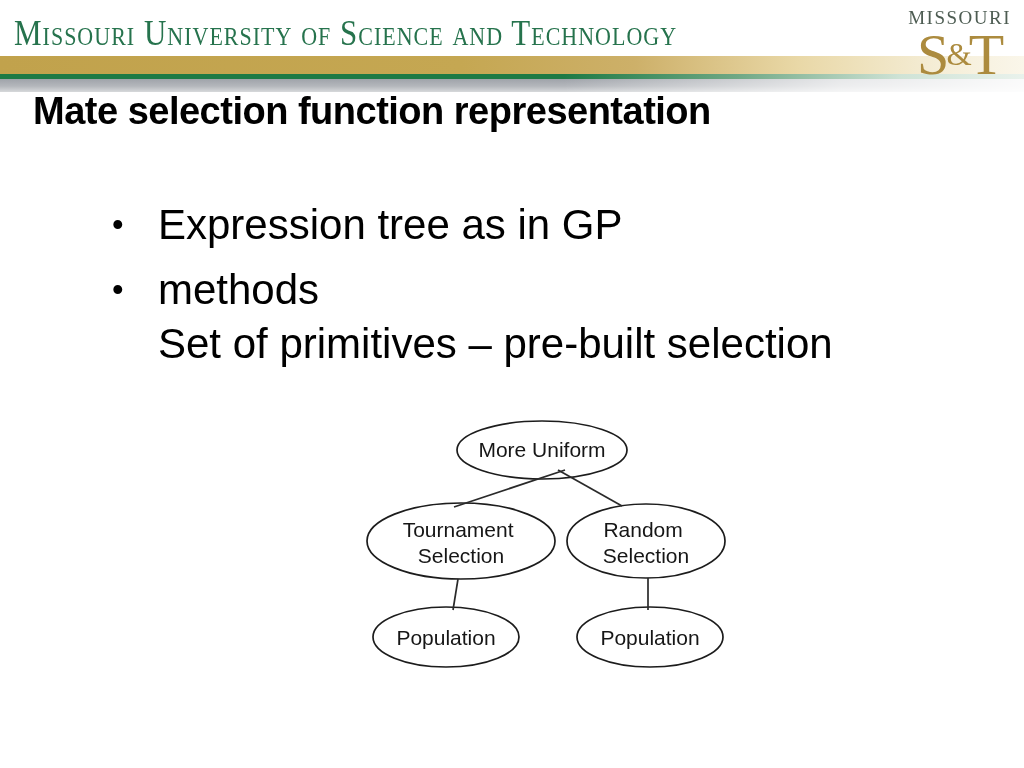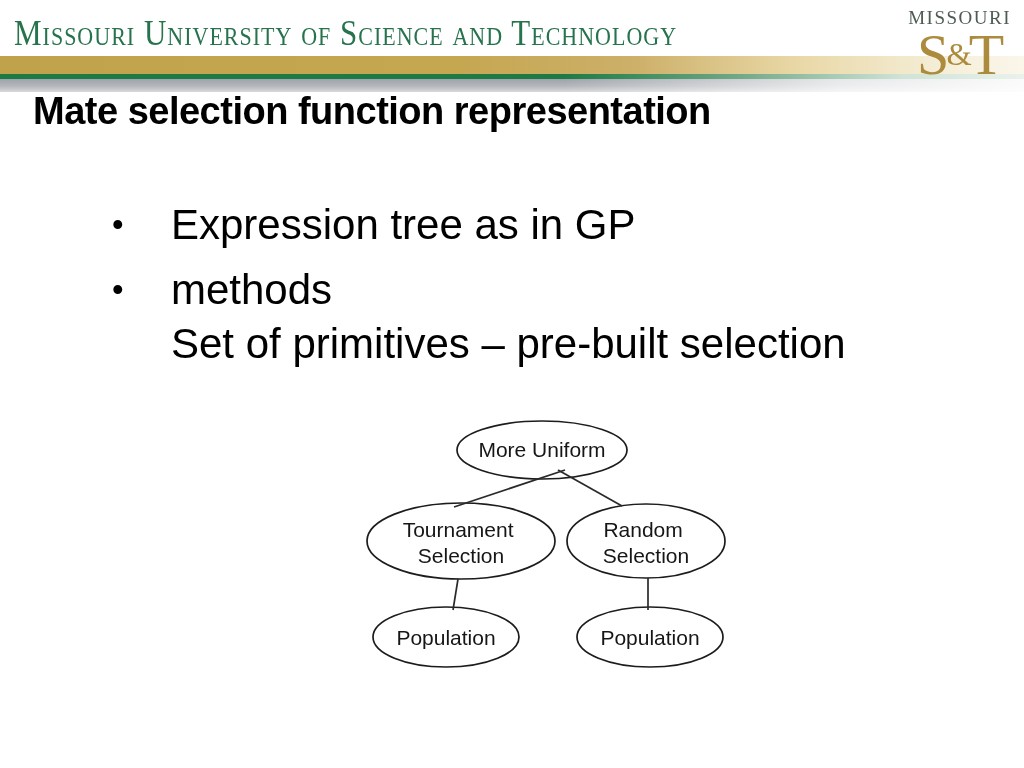--- a/index.html
+++ b/index.html
@@ -101,21 +101,21 @@
     margin-bottom: 11px;
     font-size: 42px;
     line-height: 54px;
     color: #000;
   }
   .bullet .marker {
     flex: 0 0 46px;
     font-size: 33px;
     line-height: 54px;
   }
-  .bullet .text { flex: 1; margin-left: 13px; }
+  .bullet .text { flex: 1; }
 
   
   .diagram {
     position: absolute;
     left: 350px;
     top: 400px;
     width: 400px;
     height: 290px;
   }
   .diagram ellipse {

